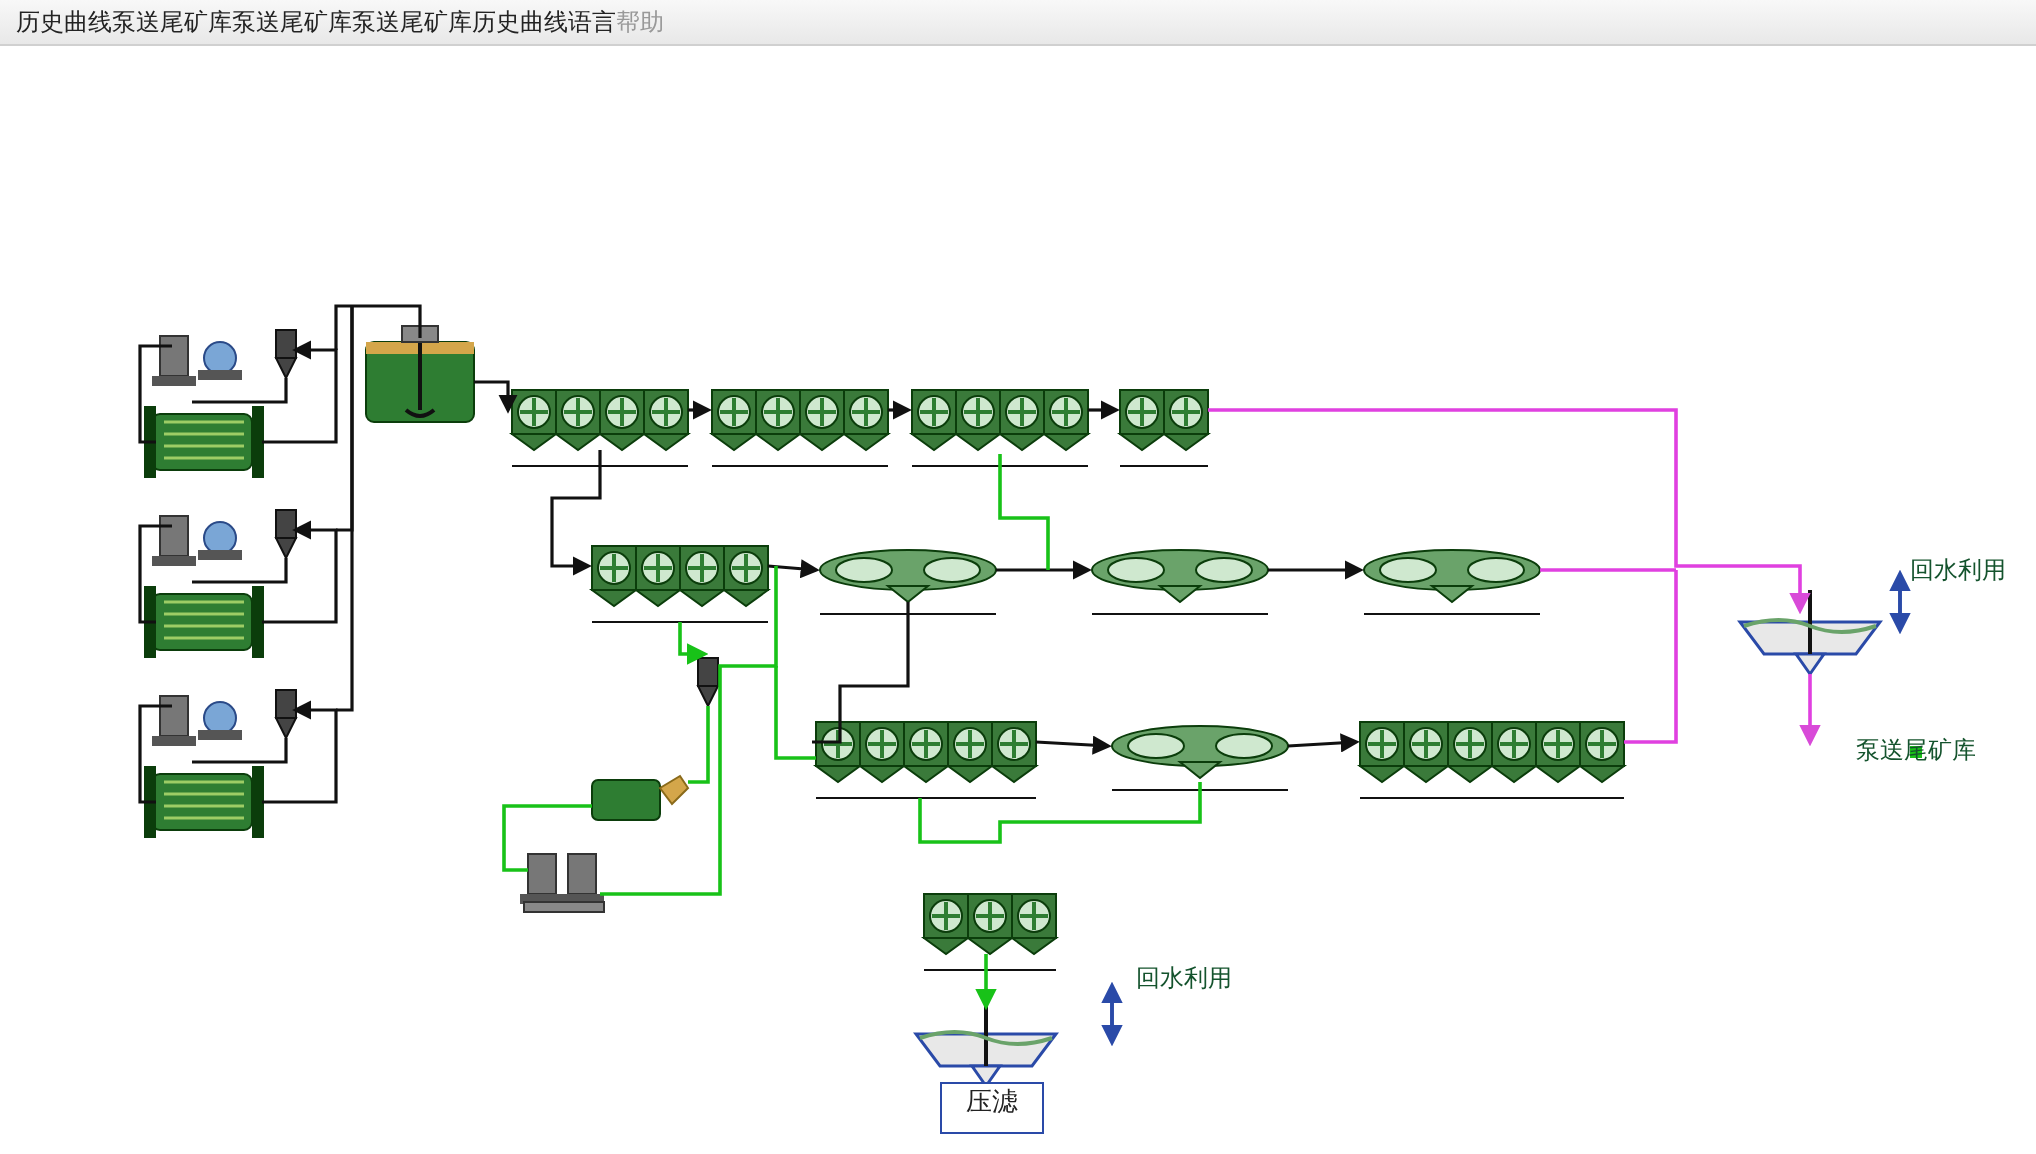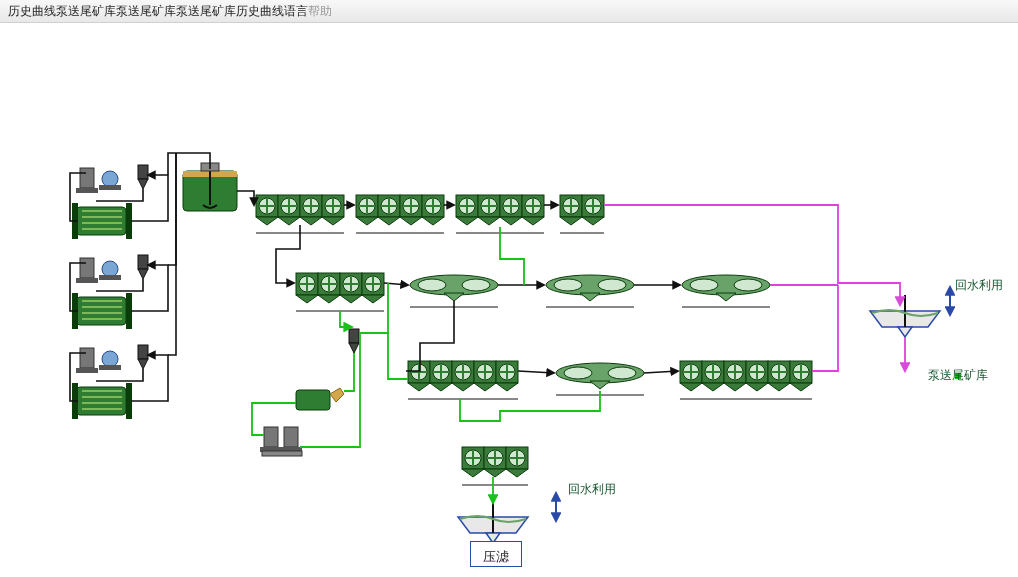--- a/index.html
+++ b/index.html
@@ -1,21 +1,21 @@
 <!DOCTYPE html>
 <html><head>
 <meta charset="utf-8">
 <style>
   html,body{margin:0;padding:0;width:1018px;height:577px;font-family:"Microsoft YaHei",SimSun,sans-serif;font-size:12px;background:#fff;overflow:hidden}
   .menubar{height:22px;background:linear-gradient(#f8f8f8,#e8e8e8);border-bottom:1px solid #d0d0d0;display:flex;align-items:center;padding:0 8px;gap:0}
   .menubar span{color:#222;cursor:default}
   .menubar span.dim{color:#999}
   .canvas{position:absolute;left:0;top:23px;width:1018px;height:554px;background:#fff}
   .lbl{position:absolute;font-size:12px;color:#14532d;white-space:nowrap}
-  .box{position:absolute;border:1.5px solid #2a4aa8;background:#fff;display:flex;align-items:flex-end;justify-content:center;font-size:13px;color:#222}
+  .box{position:absolute;border:1.5px solid #2a4aa8;background:#fff;display:flex;align-items:flex-start;justify-content:center;font-size:13px;color:#222}
   svg{position:absolute;left:0;top:0;pointer-events:none}
 </style>
 </head>
 <body>
 
 <div class="menubar">
   <span>历史曲线</span>
   <span>泵送尾矿库</span>
   <span>泵送尾矿库</span>
   <span>泵送尾矿库</span>

